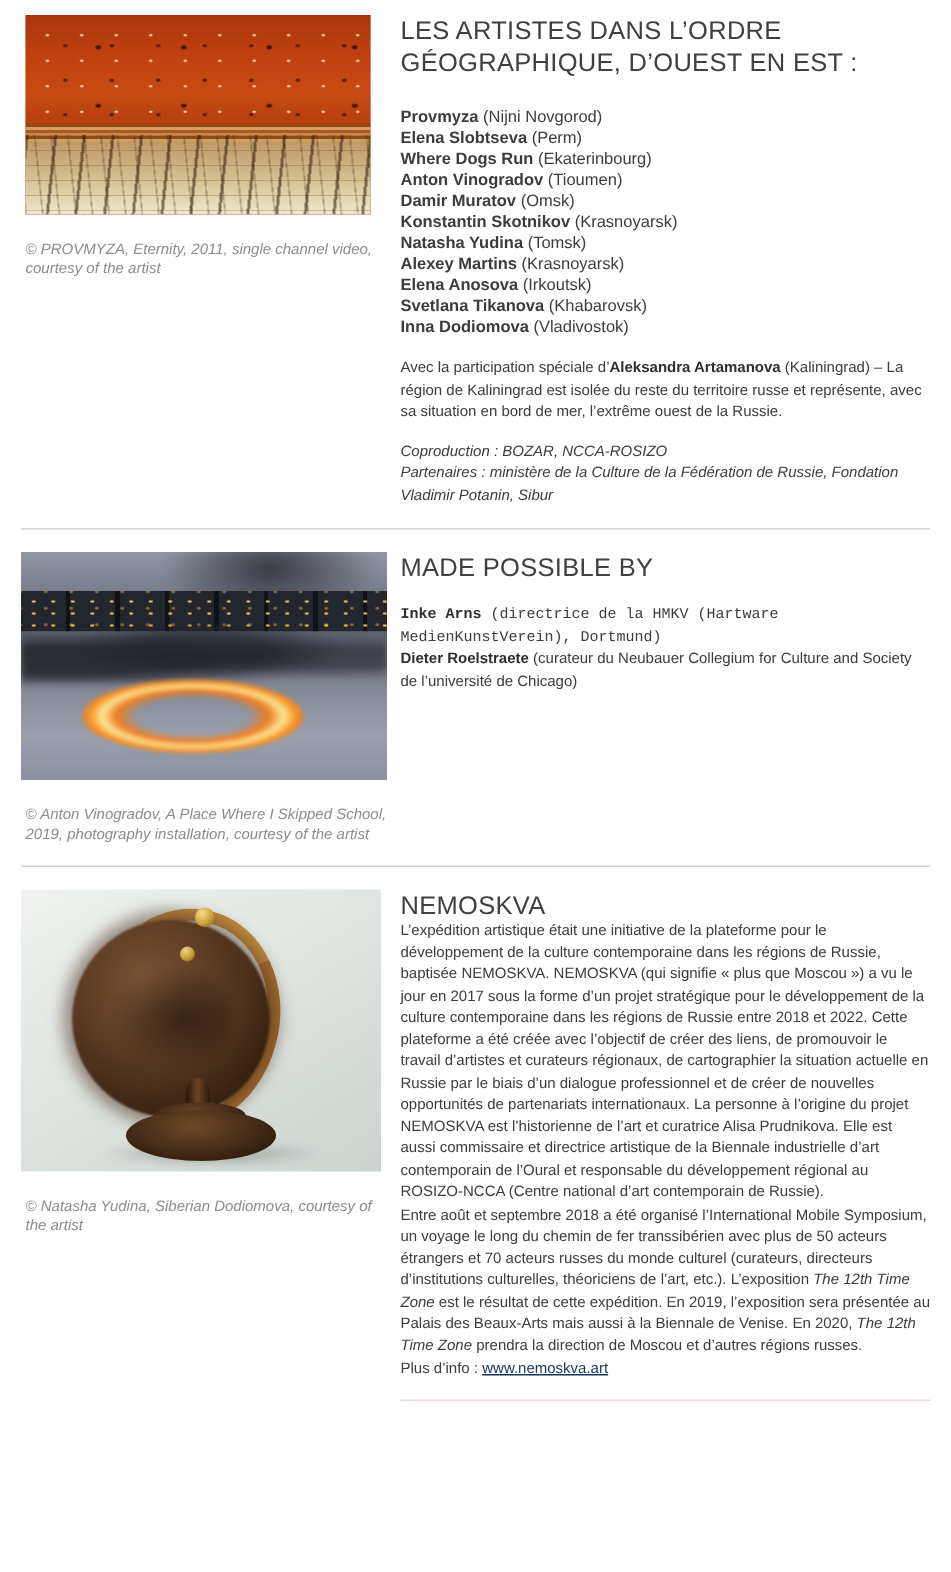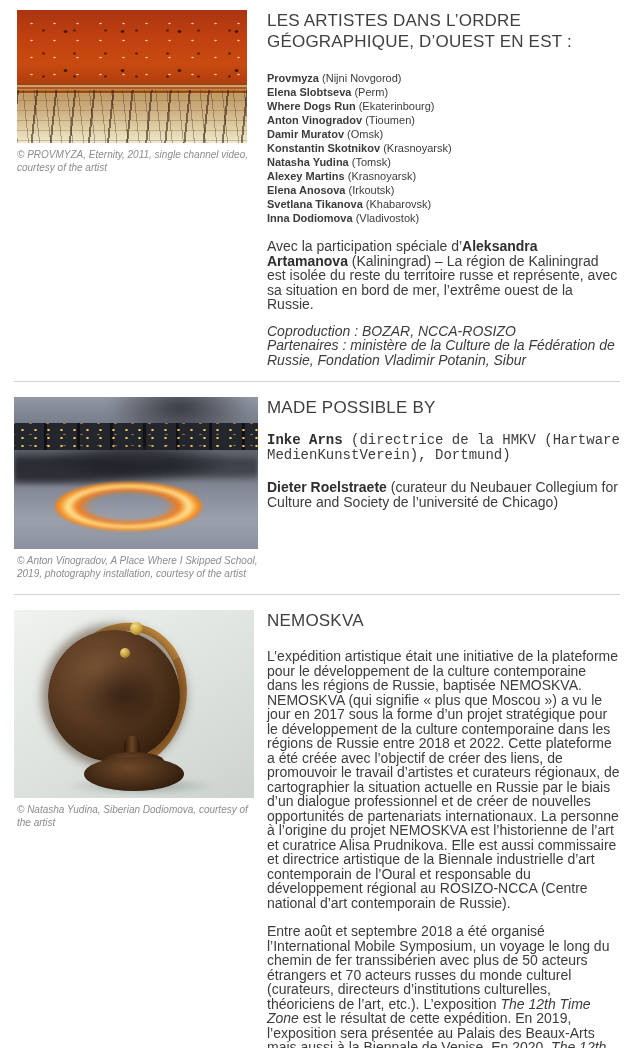--- a/index.html
+++ b/index.html
@@ -9,37 +9,37 @@
     background:#ffffff; padding:8px 14px 0 14px;
     font-family:"Liberation Sans", sans-serif; color:#3c3c3c;
   }
   .sec { display:flex; align-items:flex-start; }
   .col-l { flex:0 0 244px; }
   .col-r { flex:1; padding-left:9px; }
   .h-blue {
     font-size:17px; line-height:21px; font-weight:400;
     color:#404040; letter-spacing:0.2px; margin:2px 0 0 0;
   }
-  .body-p { font-size:14px; line-height:14.5px; color:#3c3c3c; }
+  .body-p { font-size:10px; line-height:14.5px; color:#3c3c3c; }
   .body-p b { color:#2e2e2e; }
   .italic { font-style:italic; }
   .blk { display:block; }
   .cap {
     font-size:10px; line-height:12.5px; font-style:italic; color:#8c8c8c;
-    margin-top:6px; padding-left:3px;
+    margin-top:18px; padding-left:3px;
   }
   hr.divider { border:0; border-top:1px solid #cfd4d9; margin:14px 0 13px 0; }
   hr.bottom  { border:0; border-top:1px solid #e8d8d8; margin:12px 0 0 0; }
   .artist-list { margin-top:19px; }
   .artist-row { font-size:11px; line-height:14px; }
   .mt14 { margin-top:14px; }
   .mt12 { margin-top:12px; }
-  .mt18 { margin-top:18px; }
+  .mt18 { }
   .mt20 { margin-top:15px;font-family:Liberation Mono, monospace; }
-  .mt11 { margin-top:14px; }
+  .mt11 { margin-top:1px; }
   a.link { color:#17365d; text-decoration:underline; }
 
   
   .art { position:relative; overflow:hidden; }
   .img1 { width:230px; height:133px; margin-left:3px; margin-top:2px; background:#c2440f; }
   .img1 .red-slope { position:absolute; left:0; right:0; top:0; height:57%;
     background:linear-gradient(180deg,#a93510 0%,#c04010 35%,#c84a10 70%,#b03c0e 100%);
   }
   .img1 .red-specks { position:absolute; left:0; right:0; top:0; height:57%;
     background-image:

